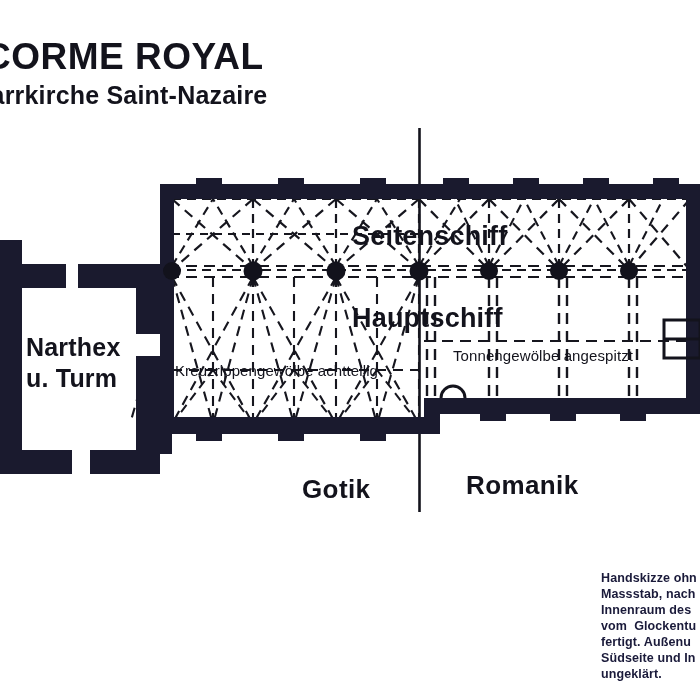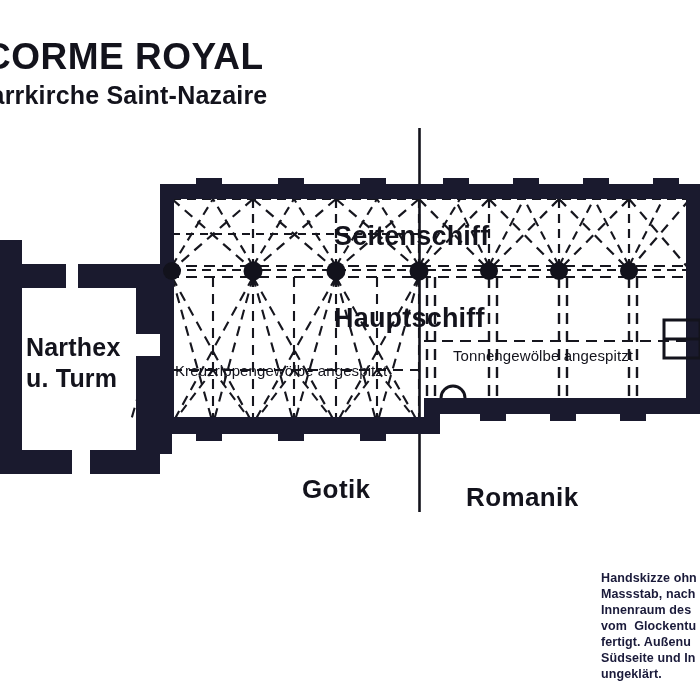--- a/index.html
+++ b/index.html
@@ -50,20 +50,21 @@
   .lbl {
     position: absolute;
     white-space: nowrap;
     color: #13131c;
     background: transparent;
   }
   .lbl-big {
     font-size: 27px;
     font-weight: bold;
     letter-spacing: 0.2px;
+    margin-left: 18px;
   }
   .lbl-small {
     font-size: 15px;
     font-weight: normal;
     letter-spacing: 0.1px;
   }
   .lbl-period {
     font-size: 26px;
     font-weight: bold;
     letter-spacing: 0.4px;
@@ -76,21 +77,21 @@
     white-space: pre-line;
   }
 
   #label-seitenschiff { left: 334px; top: 221px; }
   #label-hauptschiff  { left: 334px; top: 303px; }
   #label-kreuz-right  { left: 505px; top: 225px; }
   #label-kreuz-left   { left: 175px; top: 362px; }
   #label-tonnen       { left: 453px; top: 347px; text-align: center; }
   #label-narthex      { left: 26px;  top: 332px; }
   #label-gotik        { left: 302px; top: 474px; }
-  #label-romanik      { left: 466px; top: 482px; }
+  #label-romanik      { left: 466px; top: 470px; }
 
   
   #note {
     position: absolute;
     left: 601px;
     top: 570px;
     width: 120px;
     font-size: 12.5px;
     font-weight: bold;
     line-height: 1.28;
@@ -302,21 +303,21 @@
       <circle cx="629" cy="271" r="9"></circle>
     </g>
 
   </svg>
 
   <div class="lbl lbl-big" id="label-seitenschiff">Seitenschiff</div>
 
   <div class="lbl lbl-big" id="label-hauptschiff">Hauptschiff</div>
 
 
-  <div class="lbl lbl-small" id="label-kreuz-left">Kreuzrippengewölbe angespitzt</div>
+  <div class="lbl lbl-small" id="label-kreuz-left">Kreuzrippengewölbe achtteilig</div>
 
   <div class="lbl lbl-small" id="label-tonnen">Tonnengewölbe angespitzt</div>
 
   <div class="lbl lbl-period" id="label-gotik">Gotik</div>
 
   <div class="lbl lbl-narthex" id="label-narthex">Narthex
 u. Turm</div>
 
   <div class="lbl lbl-period" id="label-romanik">Romanik</div>
 

